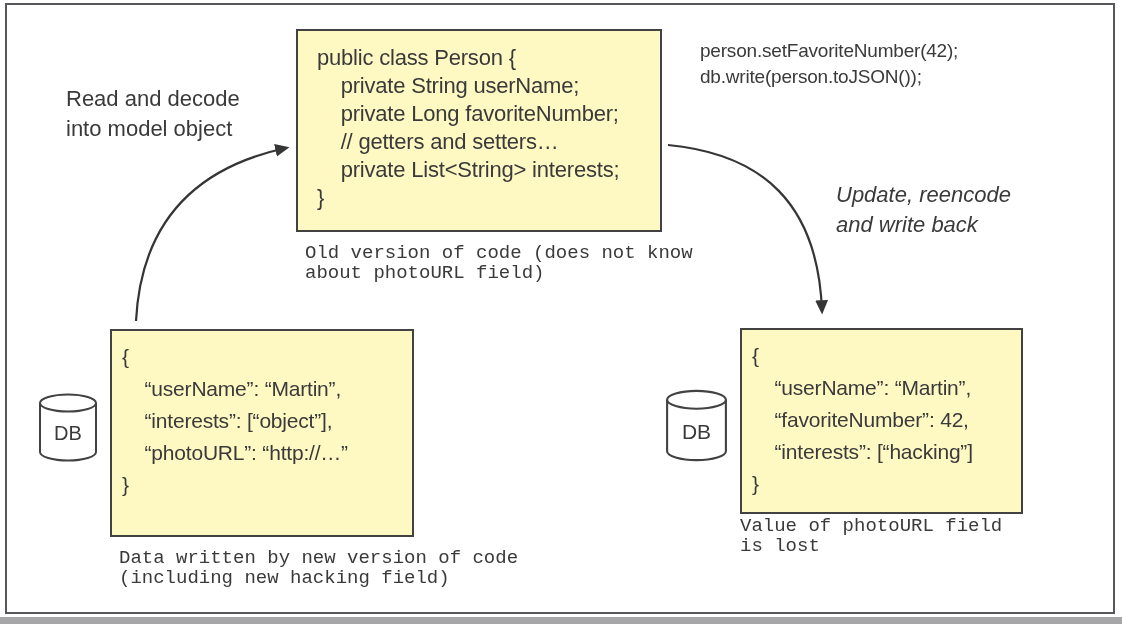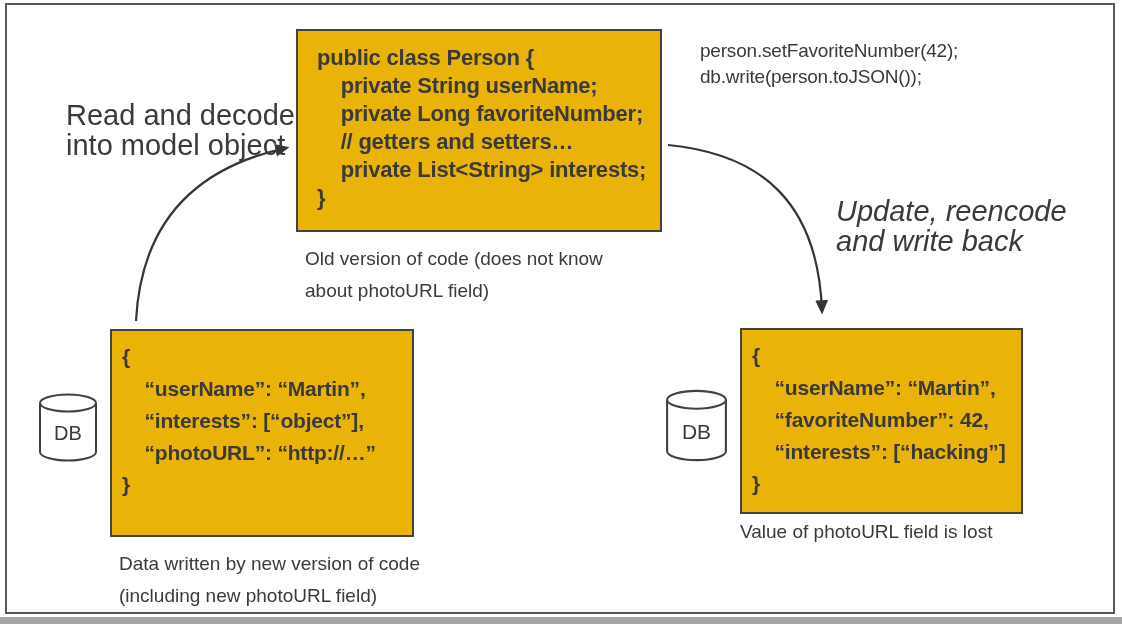--- a/index.html
+++ b/index.html
@@ -20,50 +20,49 @@
     box-sizing: border-box;
     background: transparent;
   }
   .bottom-strip {
     position: absolute; left: 0; top: 617px;
     width: 1122px; height: 7px;
     background: #a6a6a8;
   }
   .codebox {
     position: absolute;
-    background: #eab308;
+    background: #fef9c3;
     border: 2px solid #424242;
     box-sizing: border-box;
-    font-weight: bold;
   }
   .model-box  { left: 296px; top: 29px;  width: 366px; height: 203px; padding: 13px 0 0 19px; }
   .json-box-old { left: 110px; top: 329px; width: 304px; height: 208px; padding: 10px 0 0 10px; }
   .json-box-new { left: 740px; top: 328px; width: 283px; height: 186px; padding: 10px 0 0 10px; }
   .code-line {
     white-space: pre;
     font-size: 22px; line-height: 28px;
     letter-spacing: -0.2px;
   }
   .json-line {
     white-space: pre;
     font-size: 21px; line-height: 32px;
     letter-spacing: -0.2px;
   }
   .label {
     position: absolute;
-    font-size: 29px; line-height: 30px;
+    font-size: 22px; line-height: 30px;
     white-space: pre-line;
-    margin-top: 16px;
   }
   .read-label   { left: 66px;  top: 84px; }
   .update-label { left: 836px; top: 180px; font-style: italic; }
   .caption {
     position: absolute;
-    font-size: 19px; line-height: 32px;
+    font-size: 19px; line-height: 20px;
     white-space: pre-line;
+    font-family: Liberation Mono, monospace;
   }
   .model-caption     { left: 305px; top: 243px; }
   .json-old-caption  { left: 119px; top: 548px; }
   .json-new-caption  { left: 740px; top: 516px; width: 283px; }
   .update-code {
     position: absolute; left: 700px; top: 38px;
     font-size: 19px; line-height: 26px;
     letter-spacing: -0.2px;
   }
   .arrows {
@@ -112,21 +111,21 @@
   </svg>
 
   <div class="codebox json-box-old">
     <div class="json-line">{</div>
     <div class="json-line">    “userName”: “Martin”,</div>
     <div class="json-line">    “interests”: [“object”],</div>
     <div class="json-line">    “photoURL”: “http://…”</div>
     <div class="json-line">}</div>
   </div>
   <div class="caption json-old-caption">Data written by new version of code
-(including new photoURL field)</div>
+(including new hacking field)</div>
 
   <svg class="db db-right" viewBox="0 0 60 70">
     <path d="M2,10 L2,59 A28,8.5 0 0,0 58,59 L58,10" fill="#ffffff" stroke="#424242" stroke-width="2"></path>
     <ellipse cx="30" cy="10" rx="28" ry="8.5" fill="#ffffff" stroke="#424242" stroke-width="2"></ellipse>
     <text x="30" y="47" text-anchor="middle" font-size="20" fill="#3a3a3a">DB</text>
   </svg>
 
   <div class="codebox json-box-new">
     <div class="json-line">{</div>
     <div class="json-line">    “userName”: “Martin”,</div>

